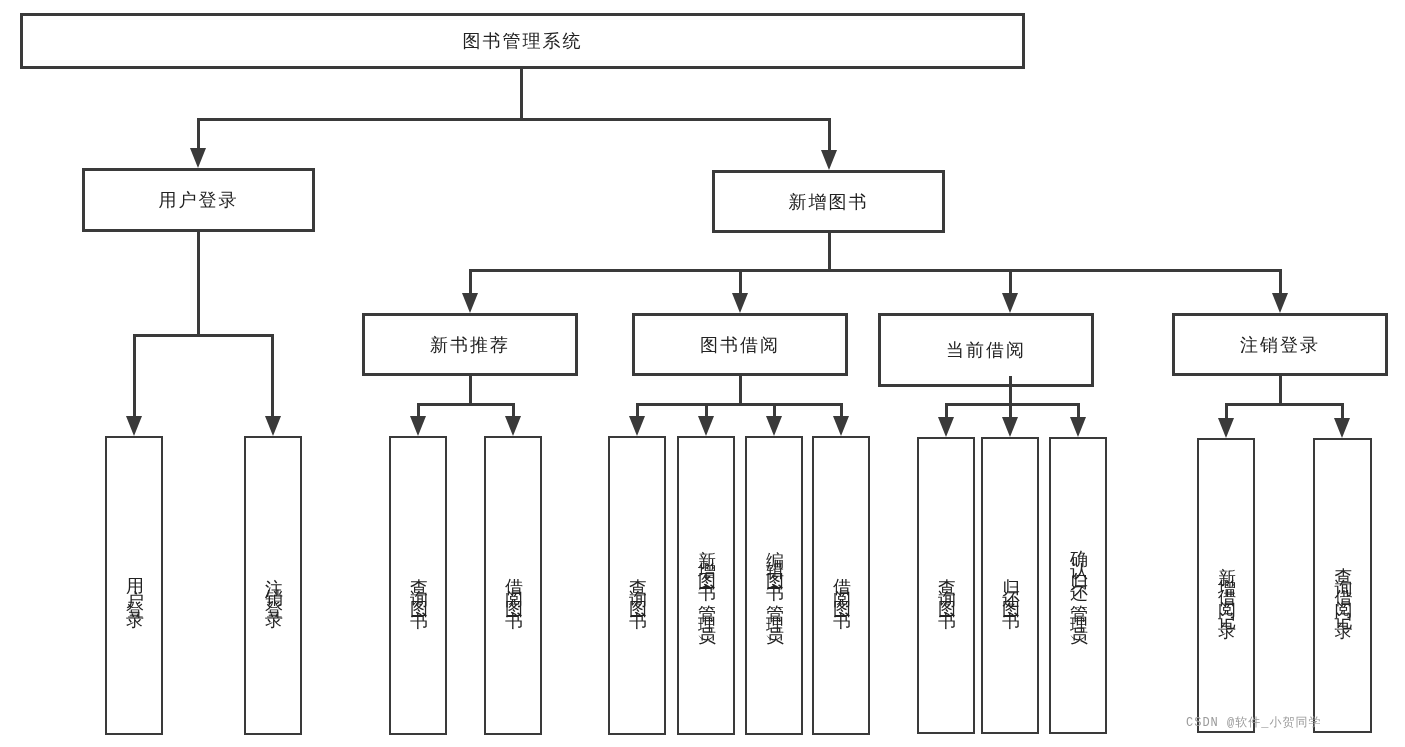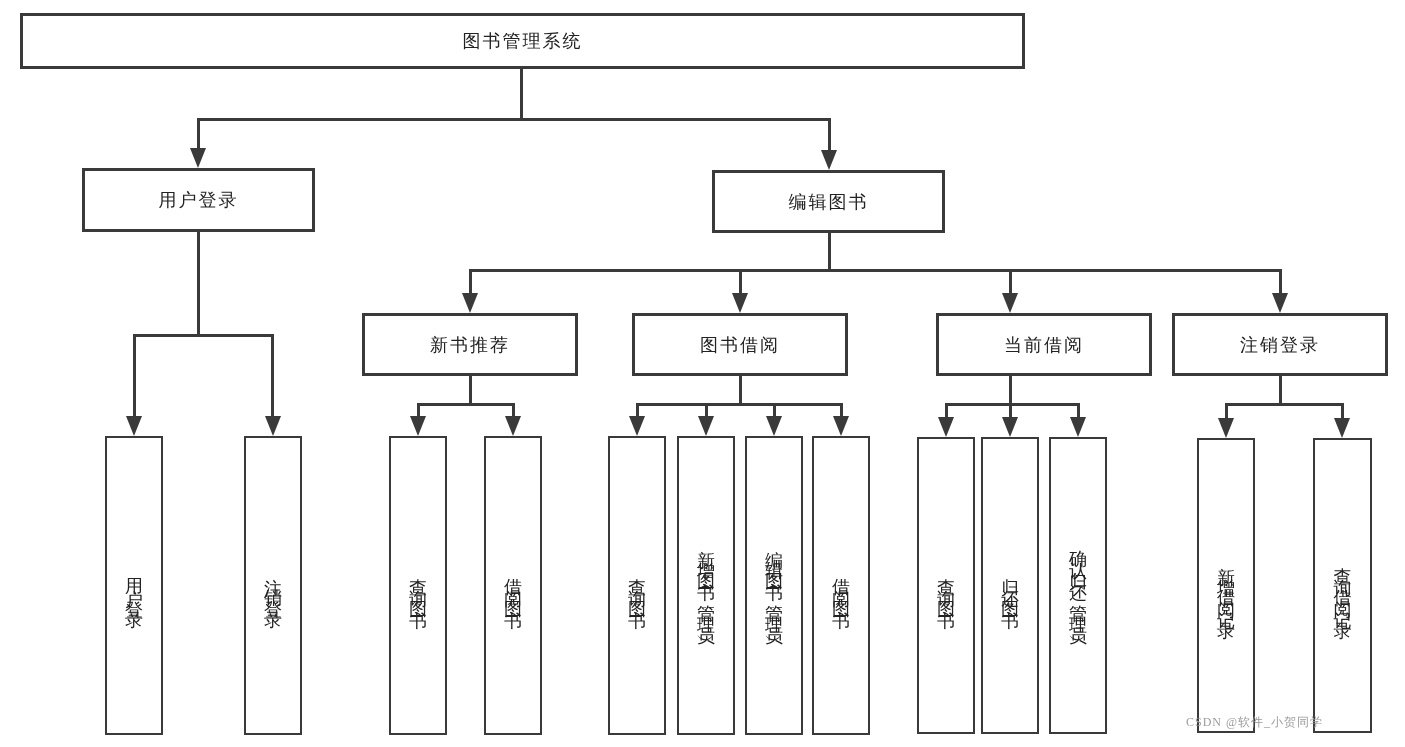--- a/index.html
+++ b/index.html
@@ -4,21 +4,21 @@
 <style>
   :root{
     --line:#3a3a3a;
     --text:#222222;
     --wm:#9b9b9b;
     --bg:#ffffff;
   }
   html,body{margin:0;padding:0;background:var(--bg);}
   .canvas{
     position:relative;width:1405px;height:747px;background:var(--bg);
-    font-family:Liberation Serif, serif;color:var(--text);
+    font-family:Liberation Mono, monospace;color:var(--text);
     overflow:hidden;
   }
   .box{
     position:absolute;border:3px solid var(--line);background:#fff;
     display:flex;align-items:center;justify-content:center;box-sizing:border-box;
     font-size:18px;letter-spacing:2px;
   }
   .leaf{
     border-width:2.5px;letter-spacing:0;
   }
@@ -52,21 +52,21 @@
   <div class="hline" style="left:197px;top:118px;width:634px"></div>
   <div class="vline" style="left:197px;top:118px;height:32px"></div>
   <div class="arrow" style="left:190px;top:148px"></div>
   <div class="vline" style="left:828px;top:118px;height:34px"></div>
   <div class="arrow" style="left:821px;top:150px"></div>
 
   <div class="box" style="left:82px;top:168px;width:233px;height:64px">
     <span>用户登录</span>
   </div>
   <div class="box" style="left:712px;top:170px;width:233px;height:63px">
-    <span>编辑图书</span>
+    <span>新增图书</span>
   </div>
 
   <div class="vline" style="left:197px;top:232px;height:104px"></div>
   <div class="hline" style="left:133px;top:334px;width:141px"></div>
   <div class="vline" style="left:133px;top:334px;height:82px"></div>
   <div class="arrow" style="left:126px;top:416px"></div>
   <div class="vline" style="left:271px;top:334px;height:82px"></div>
   <div class="arrow" style="left:265px;top:416px"></div>
 
   <div class="vline" style="left:828px;top:233px;height:39px"></div>
@@ -79,21 +79,21 @@
   <div class="arrow" style="left:1002px;top:293px"></div>
   <div class="vline" style="left:1279px;top:269px;height:26px"></div>
   <div class="arrow" style="left:1272px;top:293px"></div>
 
   <div class="box" style="left:632px;top:313px;width:216px;height:63px">
     <span>图书借阅</span>
   </div>
   <div class="box" style="left:362px;top:313px;width:216px;height:63px">
     <span>新书推荐</span>
   </div>
-  <div class="box" style="left:936px;top:313px;width:216px;height:63px">
+  <div class="box" style="left:878px;top:313px;width:216px;height:74px">
     <span>当前借阅</span>
   </div>
   <div class="box" style="left:1172px;top:313px;width:216px;height:63px">
     <span>注销登录</span>
   </div>
 
   <div class="vline" style="left:469px;top:376px;height:29px"></div>
   <div class="hline" style="left:417px;top:403px;width:97px"></div>
   <div class="vline" style="left:417px;top:403px;height:14px"></div>
   <div class="arrow" style="left:410px;top:416px"></div>

